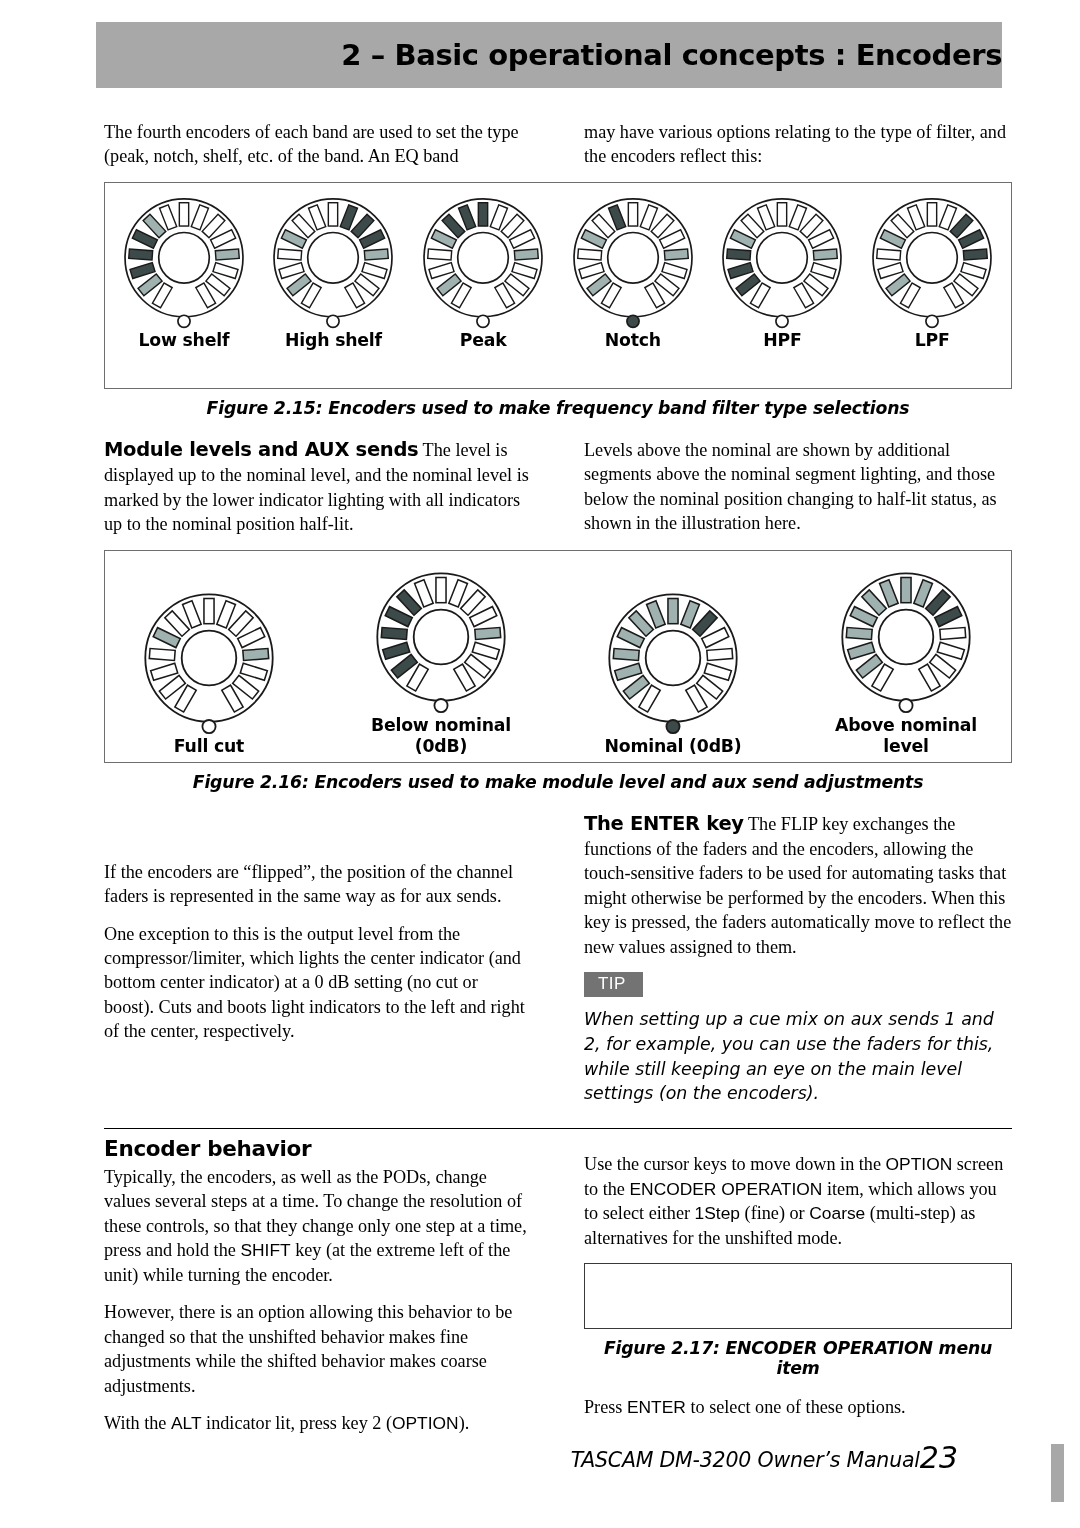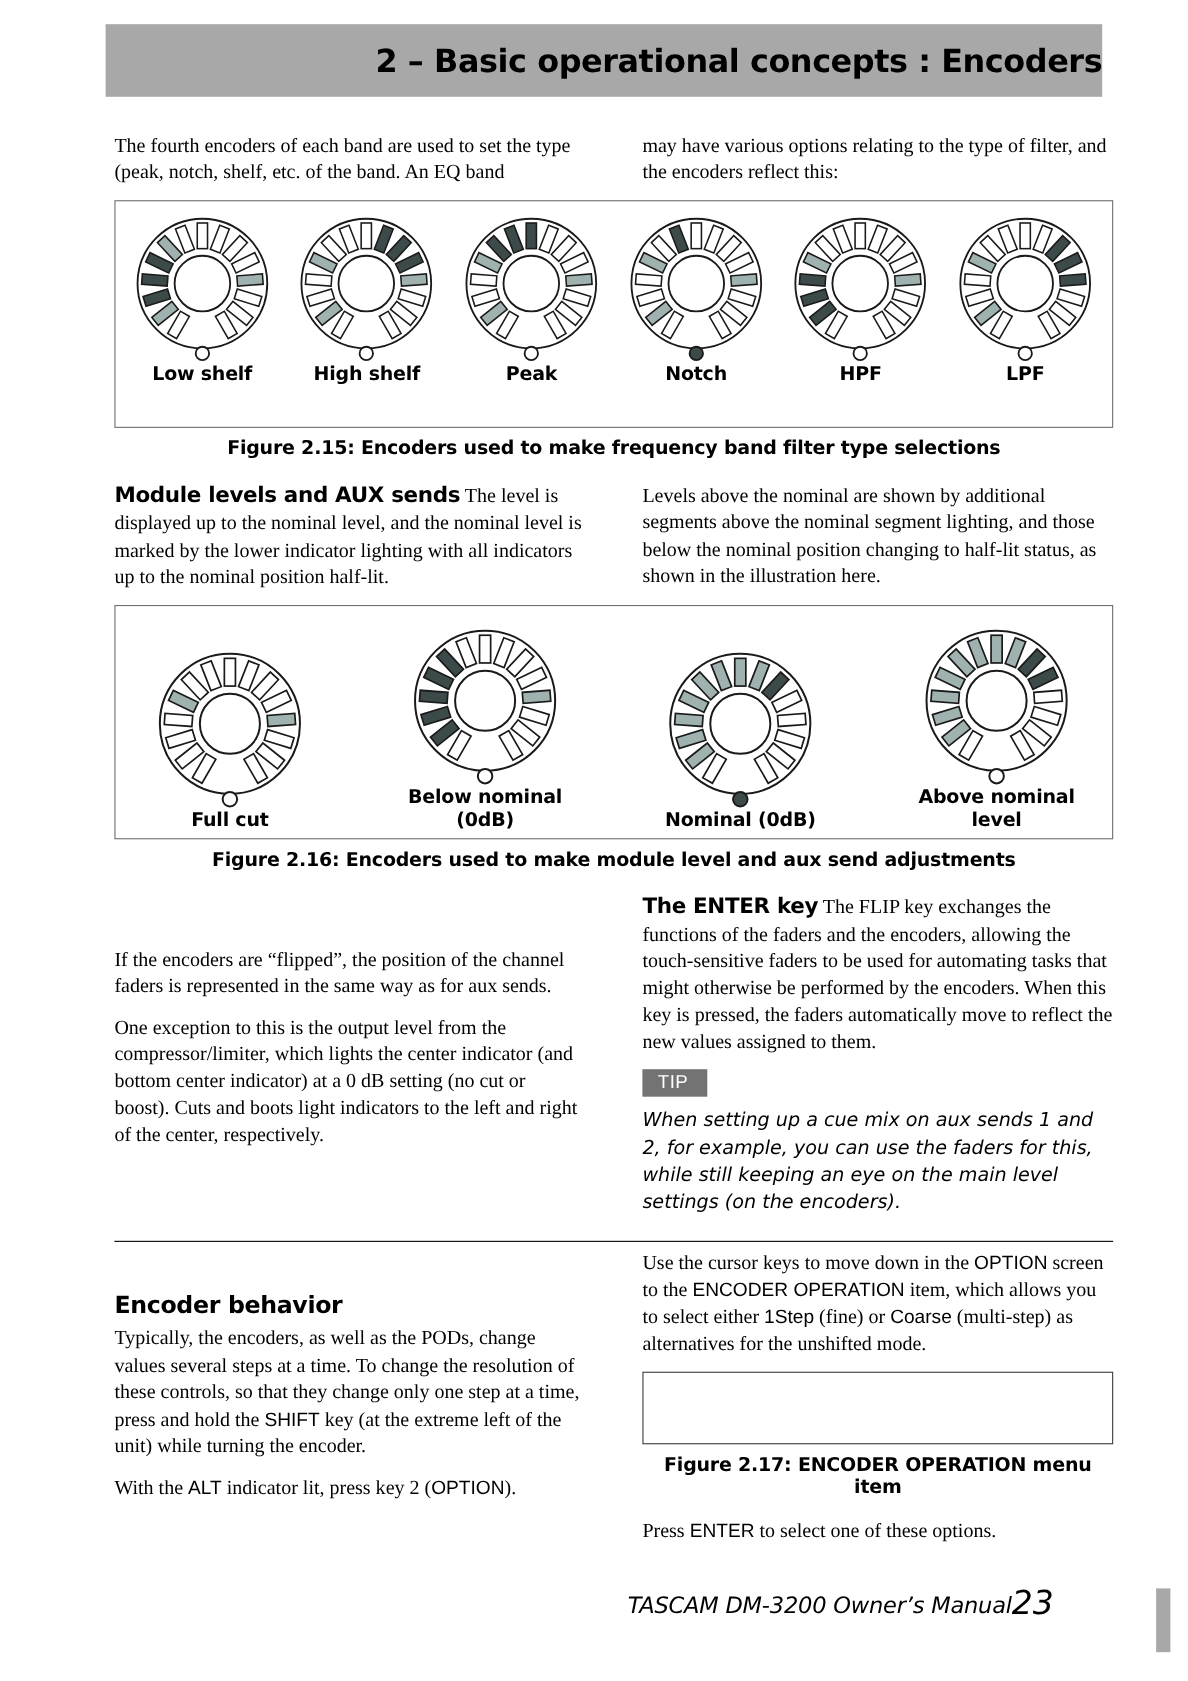--- a/index.html
+++ b/index.html
@@ -78,20 +78,21 @@
     box-sizing: border-box;
     background: #fff;
   }
   .fig-caption {
     font-family: "DejaVu Sans", sans-serif;
     font-weight: bold;
     font-size: 17.3px;
     text-align: center;
     letter-spacing: -0.2px;
     margin-top: 9px;
+    font-style: italic;
   }
 
   .enc-row {
     display: flex;
     justify-content: space-around;
     align-items: flex-end;
   }
   .enc-cell {
     display: flex;
     flex-direction: column;
@@ -780,20 +781,21 @@
         <p class="tip-text">When setting up a cue mix on aux sends 1 and 2, for example, you can use the faders for this, while still keeping an eye on the main level settings (on the encoders).</p>
       </div>
     </div>
   </div>
 
   <div class="sec-rule" style="margin-top:22px;"></div>
   <div class="cols">
     <div class="col">
       <div class="sec-head">Encoder behavior</div>
       <p><span>Typically, the encoders, as well as the PODs, change values several steps at a time. To change the resolution of these controls, so that they change only one step at a time, press and hold the </span><span class="sans">SHIFT</span><span> key (at the extreme left of the unit) while turning the encoder.</span></p>
+      <p>However, there is an option allowing this behavior to be changed so that the unshifted behavior makes fine adjustments while the shifted behavior makes coarse adjustments.</p>
       <p><span>With the </span><span class="sans">ALT</span><span> indicator lit, press key 2 (</span><span class="sans">OPTION</span><span>).</span></p>
     </div>
     <div class="col">
       <p><span>Use the cursor keys to move down in the </span><span class="sans">OPTION</span><span> screen to the </span><span class="sans">ENCODER OPERATION</span><span> item, which allows you to select either </span><span class="sans">1Step</span><span> (fine) or </span><span class="sans">Coarse</span><span> (multi-step) as alternatives for the unshifted mode.</span></p>
       <div class="screen-box" style="margin-top:7px;"></div>
       <div class="fig-caption" style="">Figure 2.17: ENCODER OPERATION menu item</div>
       <p style="margin-top:17px;"><span>Press </span><span class="sans">ENTER</span><span> to select one of these options.</span></p>
     </div>
   </div>
 

